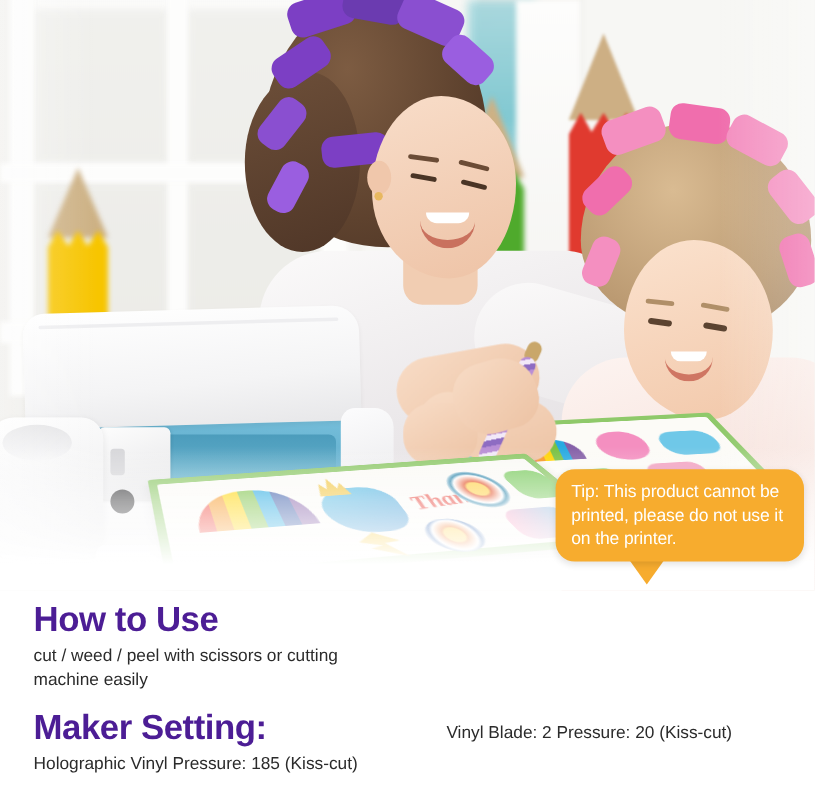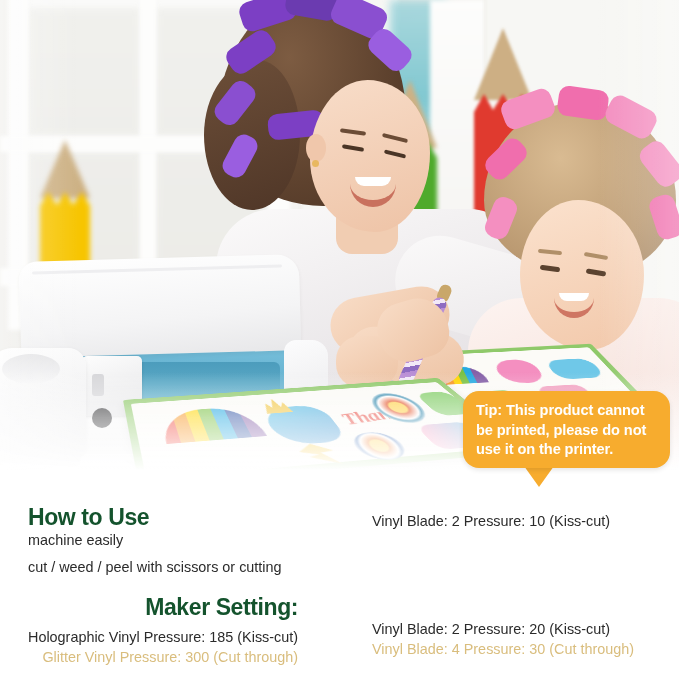--- a/index.html
+++ b/index.html
@@ -153,30 +153,30 @@
   
   .photo-fade{position:absolute;left:0;bottom:0;width:679px;height:120px;
      background:linear-gradient(180deg,rgba(255,255,255,0) 0%,rgba(255,255,255,.55) 38%,#ffffff 82%);}
   .photo-fade-side{position:absolute;left:0;top:0;width:679px;height:492px;pointer-events:none;
      background:linear-gradient(90deg,rgba(255,255,255,.35),rgba(255,255,255,0) 12%,rgba(255,255,255,0) 88%,rgba(255,255,255,.3));}
 
   
   #tip-bubble{position:absolute;left:463px;top:391px;width:207px;height:77px;
      background:#f7ac2e;border-radius:16px;box-shadow:0 2px 5px rgba(0,0,0,.10);}
   #tip-bubble .tip-text{position:absolute;left:13px;top:10px;right:9px;
-     color:#ffffff;font-size:14.6px;font-weight:bold;line-height:19.6px;letter-spacing:-.1px;}
+     color:#ffffff;font-size:14.6px;font-weight:normal;line-height:19.6px;letter-spacing:-.1px;}
   #tip-tail{position:absolute;left:524px;top:466px;width:0;height:0;
      border-left:15px solid transparent;border-right:15px solid transparent;border-top:21px solid #f7ac2e;}
 
   
   #text-panel{position:absolute;left:0;top:492px;width:679px;height:181px;background:#ffffff;}
   .col{position:absolute;top:0;}
   #col-left{left:28px;width:300px;}
   #col-right{left:372px;width:300px;}
-  .h2{font-size:23px;font-weight:bold;color:#14532d;letter-spacing:-.4px;line-height:26px;margin:0;}
+  .h2{font-size:29px;font-weight:bold;color:#4c1d95;letter-spacing:-.4px;line-height:26px;margin:0;}
   .body{font-size:14.4px;color:#2b2b2b;line-height:20px;margin:0;}
   .body.gold{color:#d9bd7d;}
   .blk{position:absolute;}
 </style>
 </head>
 <body>
 
 <div id="root">
 
   <div class="photo">
@@ -333,37 +333,34 @@
   <div id="tip-bubble">
     <div class="tip-text">Tip: This product cannot be printed, please do not use it on the printer.</div>
   </div>
 
   <div id="text-panel">
 
     <div class="col" id="col-left">
 
       <div class="blk" style="left:0;top:12px;">
         <div class="h2">How to Use</div>
+        <div class="body" style="margin-top:7px;">cut / weed / peel with scissors or cutting</div>
         <div class="body">machine easily</div>
-        <div class="body" style="margin-top:7px;">cut / weed / peel with scissors or cutting</div>
-      </div>
-
-      <div class="blk" style="left:0;top:102px;text-align:right;">
+      </div>
+
+      <div class="blk" style="left:0;top:102px;">
         <div class="h2">Maker Setting:</div>
         <div class="body" style="margin-top:7px;">Holographic Vinyl Pressure: 185 (Kiss-cut)</div>
-        <div class="body gold">Glitter Vinyl Pressure: 300 (Cut through)</div>
       </div>
     </div>
 
     <div class="col" id="col-right">
 
       <div class="blk" style="left:0;top:12px;">
-        <div class="body" style="margin-top:7px;">Vinyl Blade: 2  Pressure: 10 (Kiss-cut)</div>
       </div>
 
       <div class="blk" style="left:0;top:102px;">
-        <div class="body" style="margin-top:25px;">Vinyl Blade: 2  Pressure: 20 (Kiss-cut)</div>
-        <div class="body gold">Vinyl Blade: 4  Pressure: 30  (Cut through)</div>
+        <div class="body" style="margin-top:7px;">Vinyl Blade: 2  Pressure: 20 (Kiss-cut)</div>
       </div>
     </div>
 
   </div>
 </div>
 
 </body></html>

